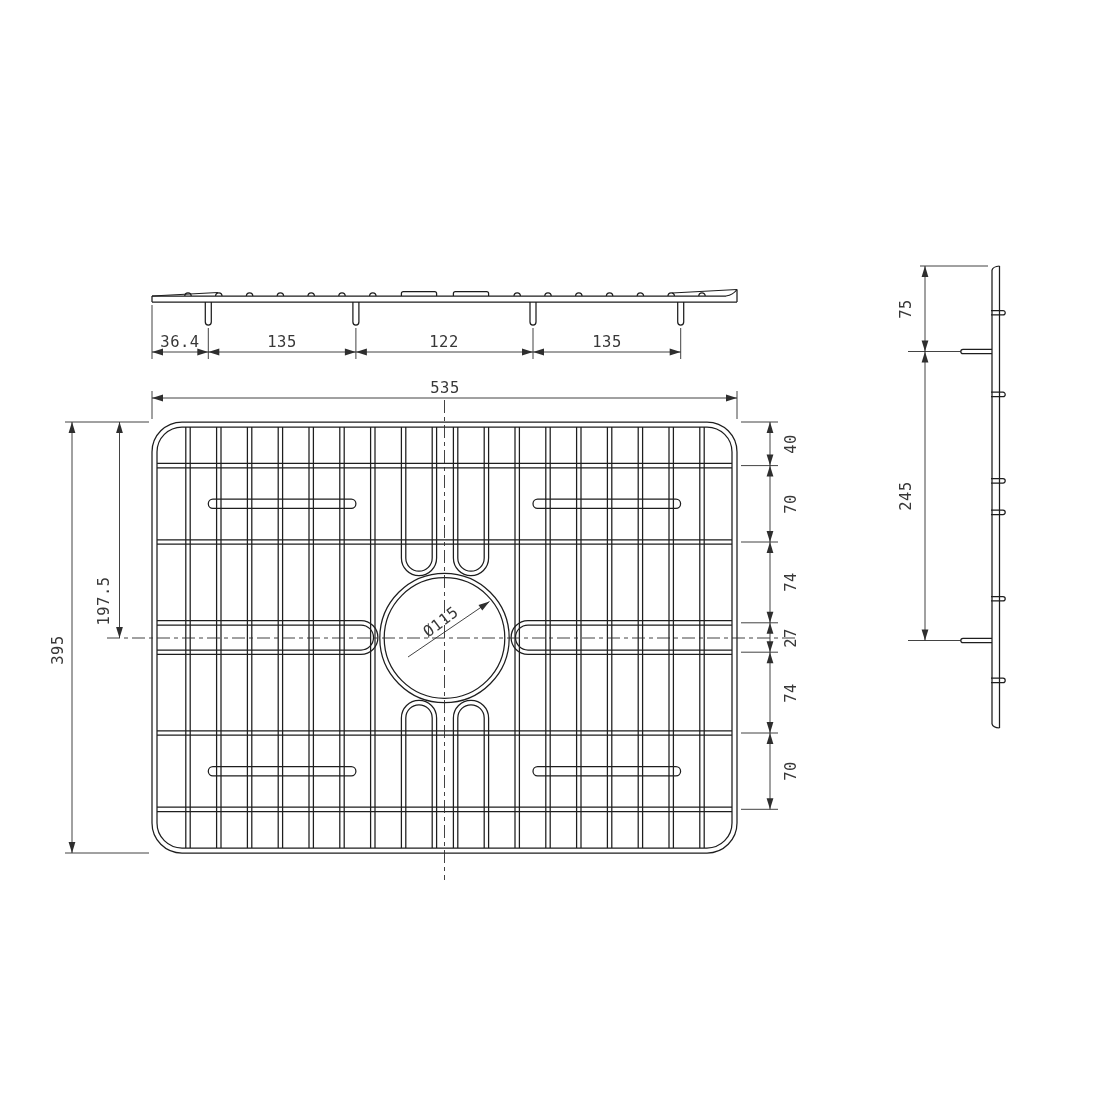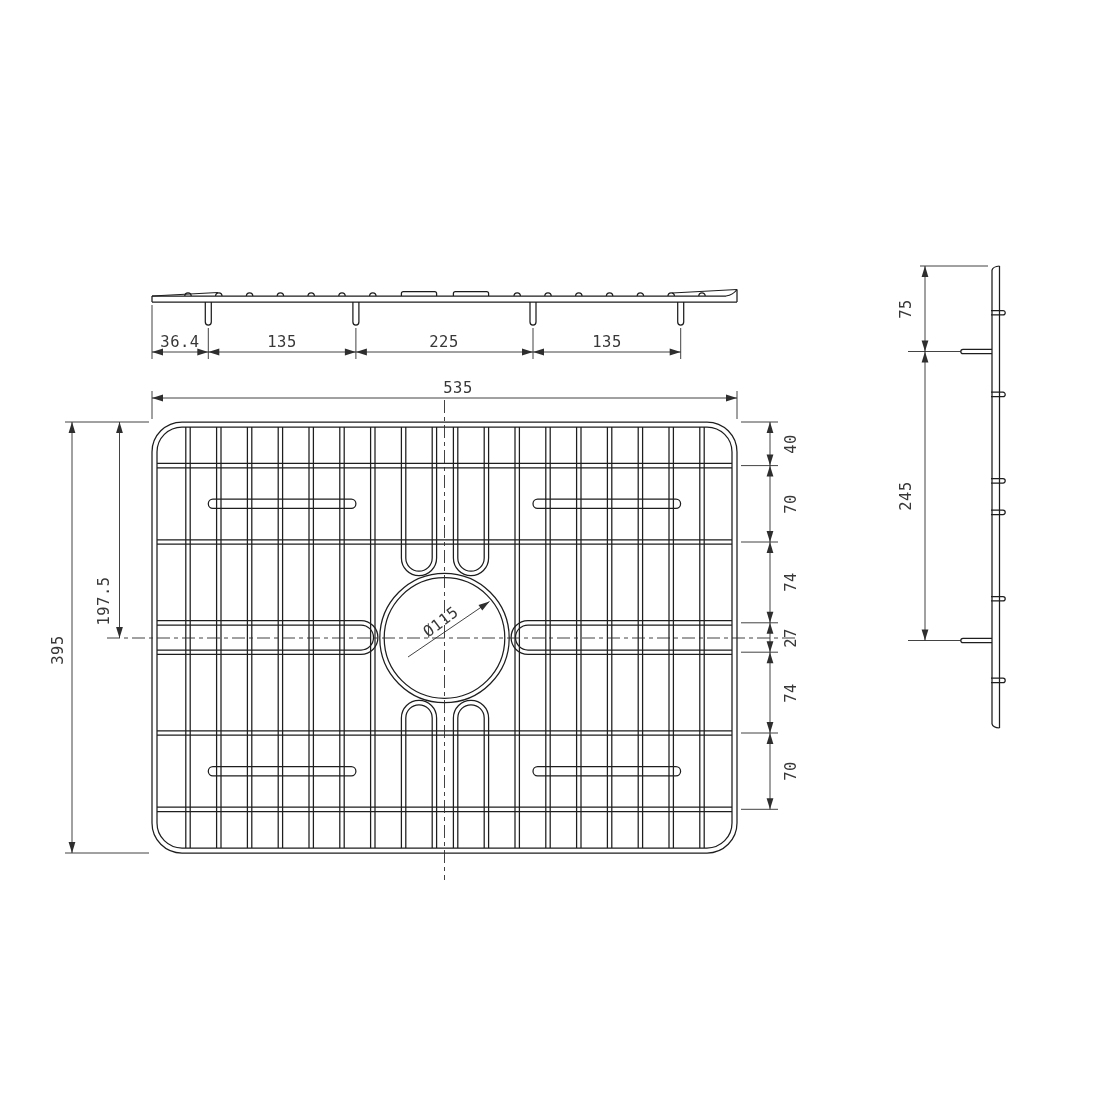--- a/index.html
+++ b/index.html
@@ -174,24 +174,24 @@
         <polygon points="925,266 921.6,277 928.4,277" class="ah"></polygon>
         <polygon points="925,351.5 921.6,340.5 928.4,340.5" class="ah"></polygon>
         <polygon points="925,351.5 921.6,362.5 928.4,362.5" class="ah"></polygon>
         <polygon points="925,640.5 921.6,629.5 928.4,629.5" class="ah"></polygon>
       </g>
     </svg>
 
   <div>
     <div class="lbl" style="left:180px;top:342px">36.4</div>
     <div class="lbl" style="left:282px;top:342px">135</div>
-    <div class="lbl" style="left:444px;top:342px">225</div>
+    <div class="lbl" style="left:444px;top:342px">122</div>
     <div class="lbl" style="left:607px;top:342px">135</div>
 
-    <div class="lbl" style="left:458px;top:388px">535</div>
+    <div class="lbl" style="left:445px;top:388px">535</div>
     <div class="lbl rot" style="left:58px;top:650px">395</div>
     <div class="lbl rot" style="left:104px;top:601px">197.5</div>
     <div class="lbl rot45" style="left:441px;top:622px">Ø115</div>
 
     <div class="lbl rot" style="left:791px;top:444px">40</div>
     <div class="lbl rot" style="left:791px;top:504px">70</div>
     <div class="lbl rot" style="left:791px;top:582px">74</div>
     <div class="lbl rot" style="left:791px;top:638px">27</div>
     <div class="lbl rot" style="left:791px;top:693px">74</div>
     <div class="lbl rot" style="left:791px;top:771px">70</div>

